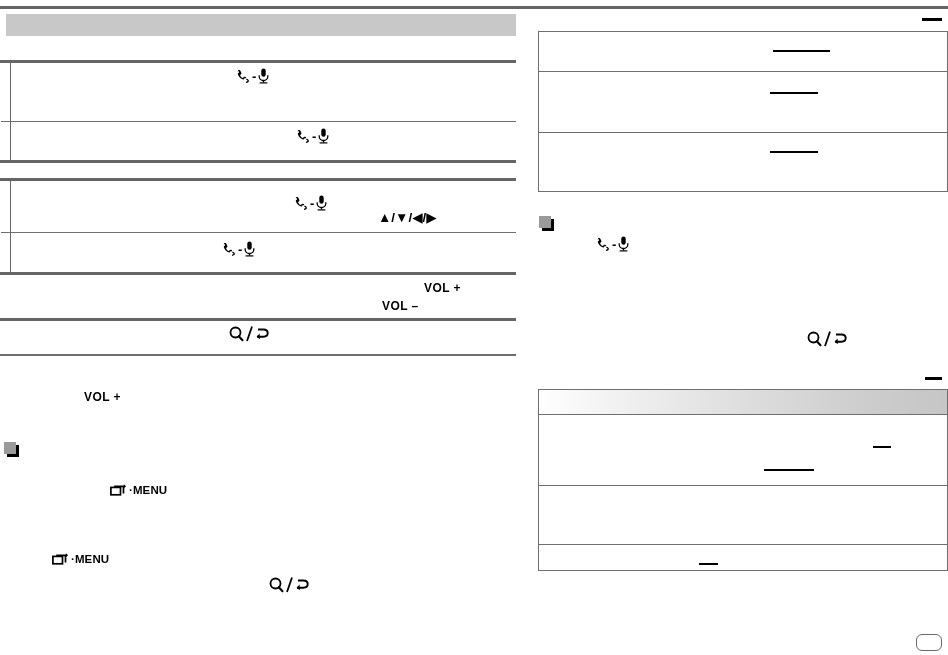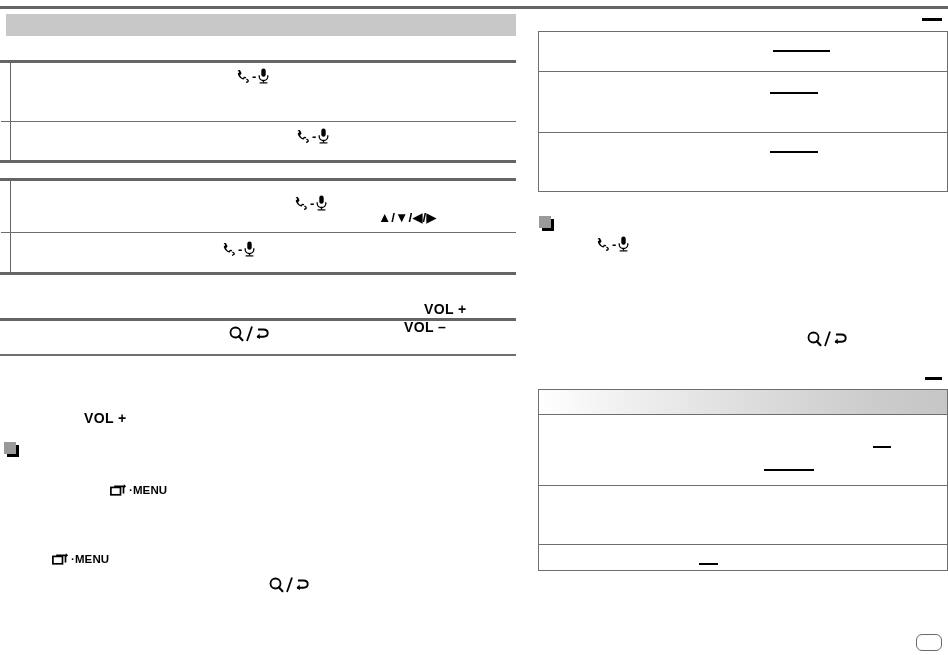--- a/index.html
+++ b/index.html
@@ -28,21 +28,21 @@
   
   .sqbullet{position:absolute;width:15px;height:15px;}
   .sqbullet i{position:absolute;display:block;}
   .sqbullet i.sh{left:3px;top:3px;width:12px;height:12px;background:#000;}
   .sqbullet i.fg{left:0;top:0;width:12px;height:12px;background:#9a9a9a;}
 
   
   .glyph{position:absolute;display:flex;align-items:center;white-space:nowrap;line-height:1;}
   .glyph svg{display:block;}
   .gsep{font-size:13px;font-weight:700;margin:0 2px;letter-spacing:0;}
-  .voltxt{font-size:14px;font-weight:700;letter-spacing:.4px;margin-top:20px;}
+  .voltxt{font-size:12px;font-weight:700;letter-spacing:.4px;}
   .menutxt{font-size:11.5px;font-weight:700;letter-spacing:.1px;}
   .arrowtxt{font-size:13.5px;font-weight:700;letter-spacing:0;}
 
   
   .ul{position:absolute;height:2px;background:#000;}
 
   
   .pagechip{position:absolute;border:1.5px solid #6b6b6b;border-radius:6px;background:#fff;}
 </style>
 </head>
@@ -140,21 +140,21 @@
         <path d="M1.2 7.2v1.3c0 2.2 1.8 4 4.3 4s4.3-1.8 4.3-4V7.2" fill="none" stroke="#000" stroke-width="1.3"></path>
         <rect x="4.8" y="12.2" width="1.4" height="2.3" fill="#000"></rect>
         <rect x="1.6" y="14.3" width="7.8" height="1.2" fill="#000"></rect>
       </svg>
     </span>
   </div>
 
   <div class="glyph voltxt" style="left:424px;top:282px;">
     <span>VOL +</span>
   </div>
-  <div class="glyph voltxt" style="left:404px;top:300px;justify-content:center;">
+  <div class="glyph voltxt" style="left:382px;top:300px;justify-content:center;">
     <span>VOL –</span>
   </div>
   <div class="abs rule" style="left:0;top:318px;width:516px;height:3px;"></div>
 
   <div class="glyph" style="left:228px;top:325px;">
     <span>
       <svg width="42" height="18" viewBox="0 0 42 18" aria-hidden="true">
         <circle cx="7.5" cy="7.5" r="5" fill="none" stroke="#000" stroke-width="1.8"></circle>
         <line x1="10.8" y1="11.2" x2="14.5" y2="15.2" stroke="#000" stroke-width="2.1" stroke-linecap="round"></line>
         <line x1="19" y1="16" x2="24" y2="1.5" stroke="#000" stroke-width="1.8"></line>

